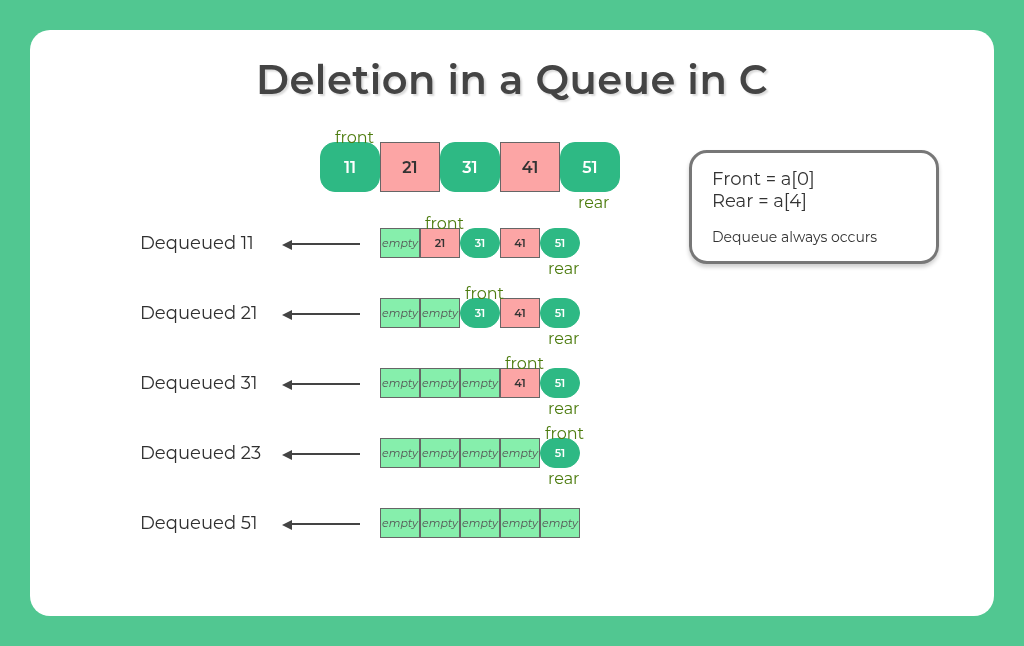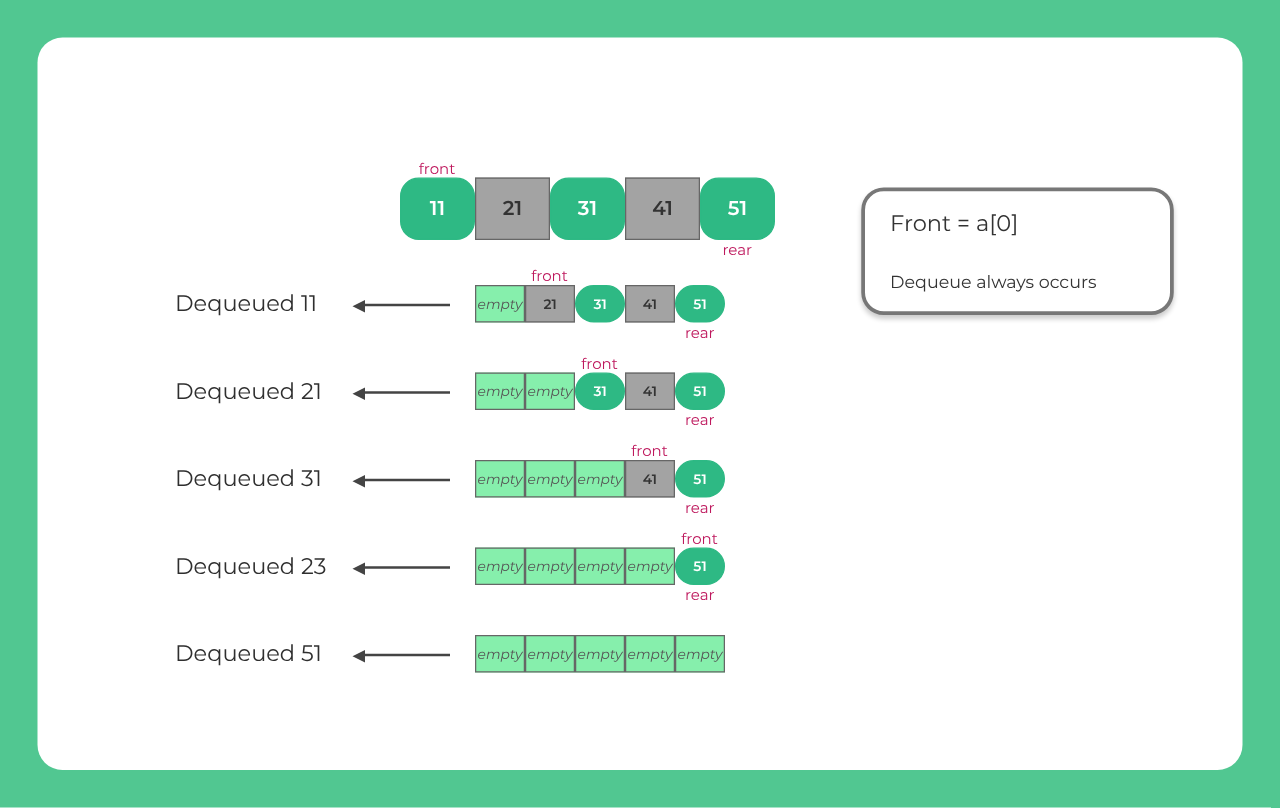--- a/index.html
+++ b/index.html
@@ -37,26 +37,26 @@
   .cellrow { display: flex; }
   .cell {
     border: 1px solid #666;
     display: flex;
     align-items: center;
     justify-content: center;
     font-weight: 600;
     color: #333;
   }
   .green  { background: #2eb984; color:#fff; border-color:#2eb984;border-radius:15px; }
-  .white  { background: #a3a3a3; }
+  .white  { background: #fca5a5; }
   .grey   { background: #86efac; font-style: italic; }
   .emptytxt { font-size: 8px; font-weight:400; color:#555; }
   .tiny .cell { font-size: 11px; }
   
-  .lbl { font-size: 12px; color:#be185d; }
+  .lbl { font-size: 16px; color:#4d7c0f; }
   .dq  { font-size: 18px; color:#2f2f2f; }
   .arrow {
     position: absolute;
     height: 0;
     border-top: 2px solid #444;
   }
   .arrow::before{
     content:'';
     position:absolute;
     left:-8px; top:-5px;
@@ -67,26 +67,27 @@
   
   .infobox{
     position:absolute;
     border:3px solid #777;
     border-radius:18px;
     padding:15px 20px;
     box-shadow:0 3px 4px rgba(0,0,0,.2);
     background:#fff;
   }
   .infobox .h { font-size:18px; color:#333; }
-  .infobox .s { font-size:14px; color:#333; margin-top:26px; line-height:1.3; }
+  .infobox .s { font-size:14px; color:#333; margin-top:16px; line-height:1.3; }
 </style>
 </head>
 <body>
 
 <div class="canvas">
+  <div class="title">Deletion in a Queue in C</div>
 
   <div id="stage">
       <div class="abs cellrow" style="left: 290px; top: 112px;">
         <div class="cell green" style="width: 60px; height: 50px;">11</div>
         <div class="cell white" style="width: 60px; height: 50px;">21</div>
         <div class="cell green" style="width: 60px; height: 50px;">31</div>
         <div class="cell white" style="width: 60px; height: 50px;">41</div>
         <div class="cell green" style="width: 60px; height: 50px;">51</div>
       </div>
       <div class="abs lbl" style="left: 305px; top: 98px;">front</div>
@@ -141,15 +142,16 @@
         <div class="cell grey emptytxt" style="width: 40px; height: 30px;">empty</div>
         <div class="cell grey emptytxt" style="width: 40px; height: 30px;">empty</div>
         <div class="cell grey emptytxt" style="width: 40px; height: 30px;">empty</div>
       </div>
       <div class="abs dq" style="left: 110px; top: 482px;">Dequeued  51</div>
       <div class="arrow" style="left: 260px; width: 70px; top: 493px;"></div>
     </div>
 
   <div class="infobox" style="right:55px; top:120px; width:250px">
     <div class="h">Front = a[0]</div>
+    <div class="h">Rear = a[4]</div>
     <div class="s">Dequeue always occurs</div>
   </div>
 </div>
 
 </body></html>

